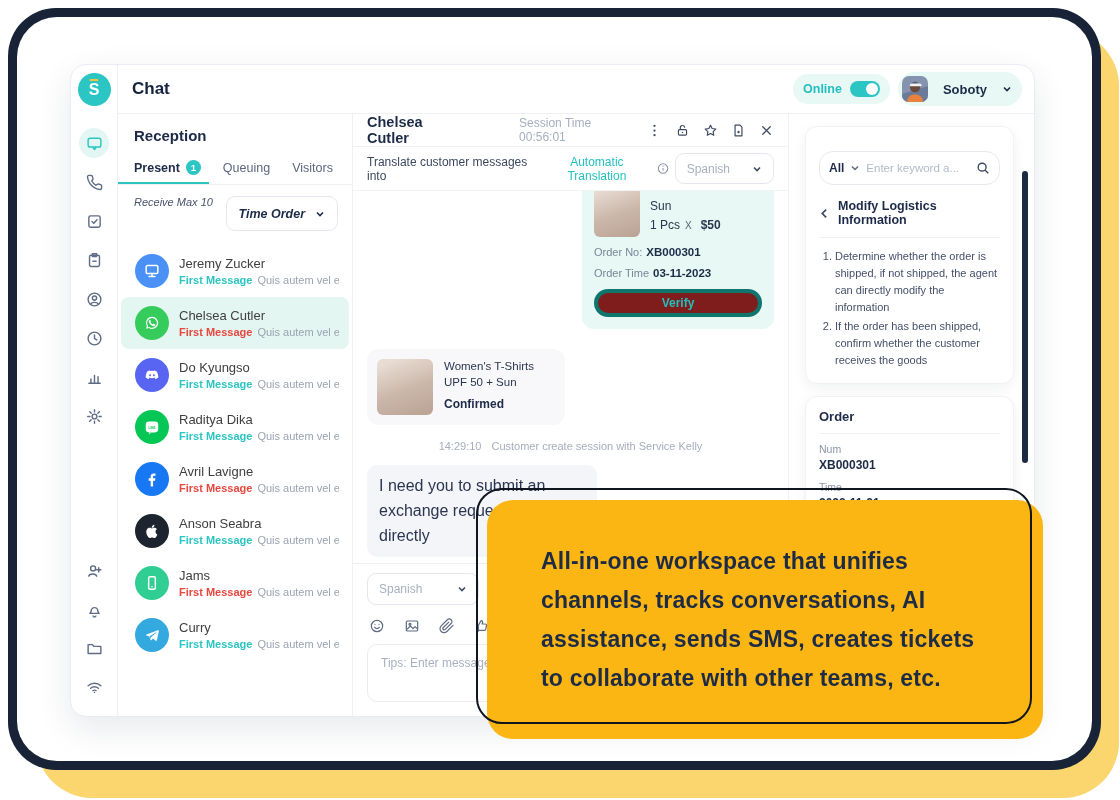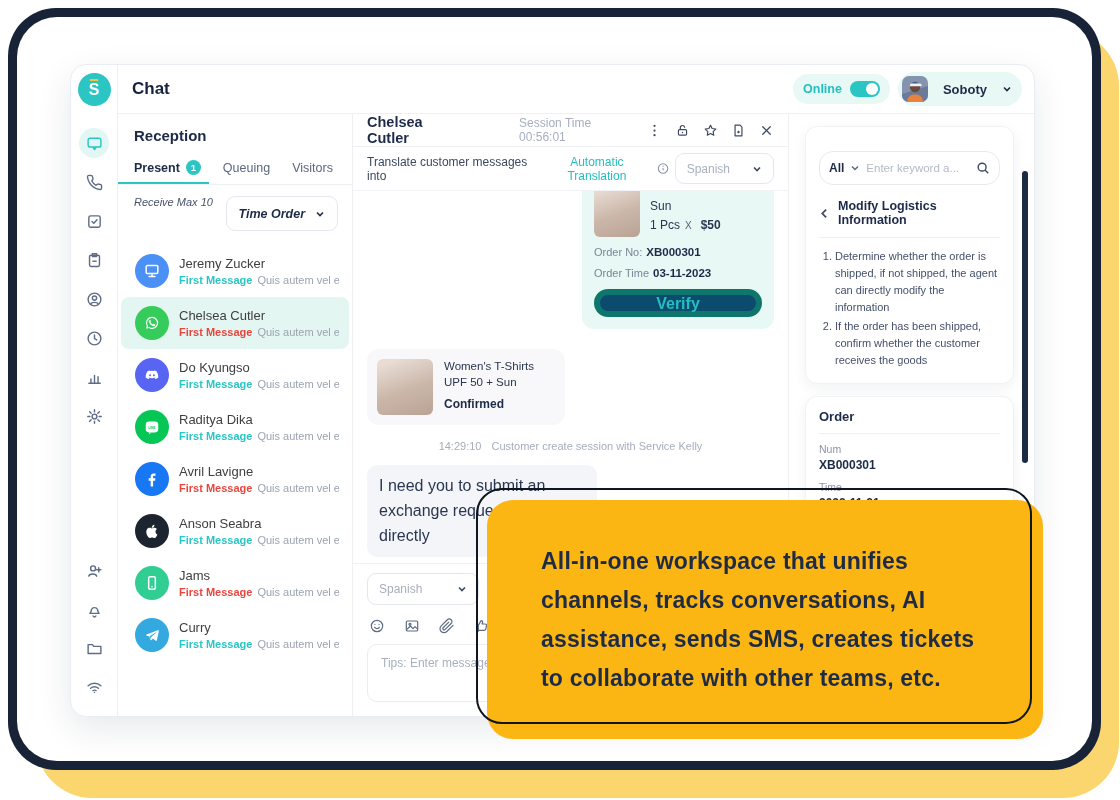--- a/index.html
+++ b/index.html
@@ -111,22 +111,22 @@
   .oc-top { display:flex; gap:10px; }
   .p-img { border-radius:6px; background:linear-gradient(160deg,#E8DCD3 10%,#CBB7AA 55%,#B9A294);
            flex-shrink:0; }
   .oc-top .p-img { width:46px; height:52px; }
   .oc-name { font-size:12px; color:#2A3650; margin-top:14px; }
   .oc-qty { font-size:12px; color:#2A3650; margin-top:5px; }
   .oc-qty b { margin-left:4px; }
   .oc-qty .x { margin:0 5px; font-size:10px; color:#5A6478; }
   .oc-field { font-size:11px; color:#7A8598; margin-top:9px; }
   .oc-field b { color:#1D2B48; font-size:11.5px; margin-left:4px; }
-  .verify-btn { margin-top:10px; height:28px; border:6px solid #0f766e; border-radius:14px;
-                background:#0c4a6e; color:#23BFBF; font-size:16px; font-weight:bold; width:100%;
+  .verify-btn { margin-top:10px; height:28px; border:4px solid #0f766e; border-radius:14px;
+                background:#7f1d1d; color:#23BFBF; font-size:12px; font-weight:bold; width:100%;
                 cursor:pointer; font-family:inherit; }
   .prod-card { width:198px; background:#F8F8FA; border-radius:12px; padding:10px; margin-top:20px;
                display:flex; gap:11px; }
   .prod-card .p-img { width:56px; height:56px; }
   .pc-title { font-size:11.5px; color:#2A3650; line-height:1.35; }
   .pc-status { font-size:12px; font-weight:bold; margin-top:7px; }
   .sys-line { text-align:center; font-size:11px; color:#A5AEBC; margin-top:15px; }
   .sys-line span { margin-right:10px; }
   .bubble { max-width:230px; border-radius:10px; padding:9px 12px; font-size:16px;
             line-height:1.55; color:#2A3650; margin-top:13px; }

